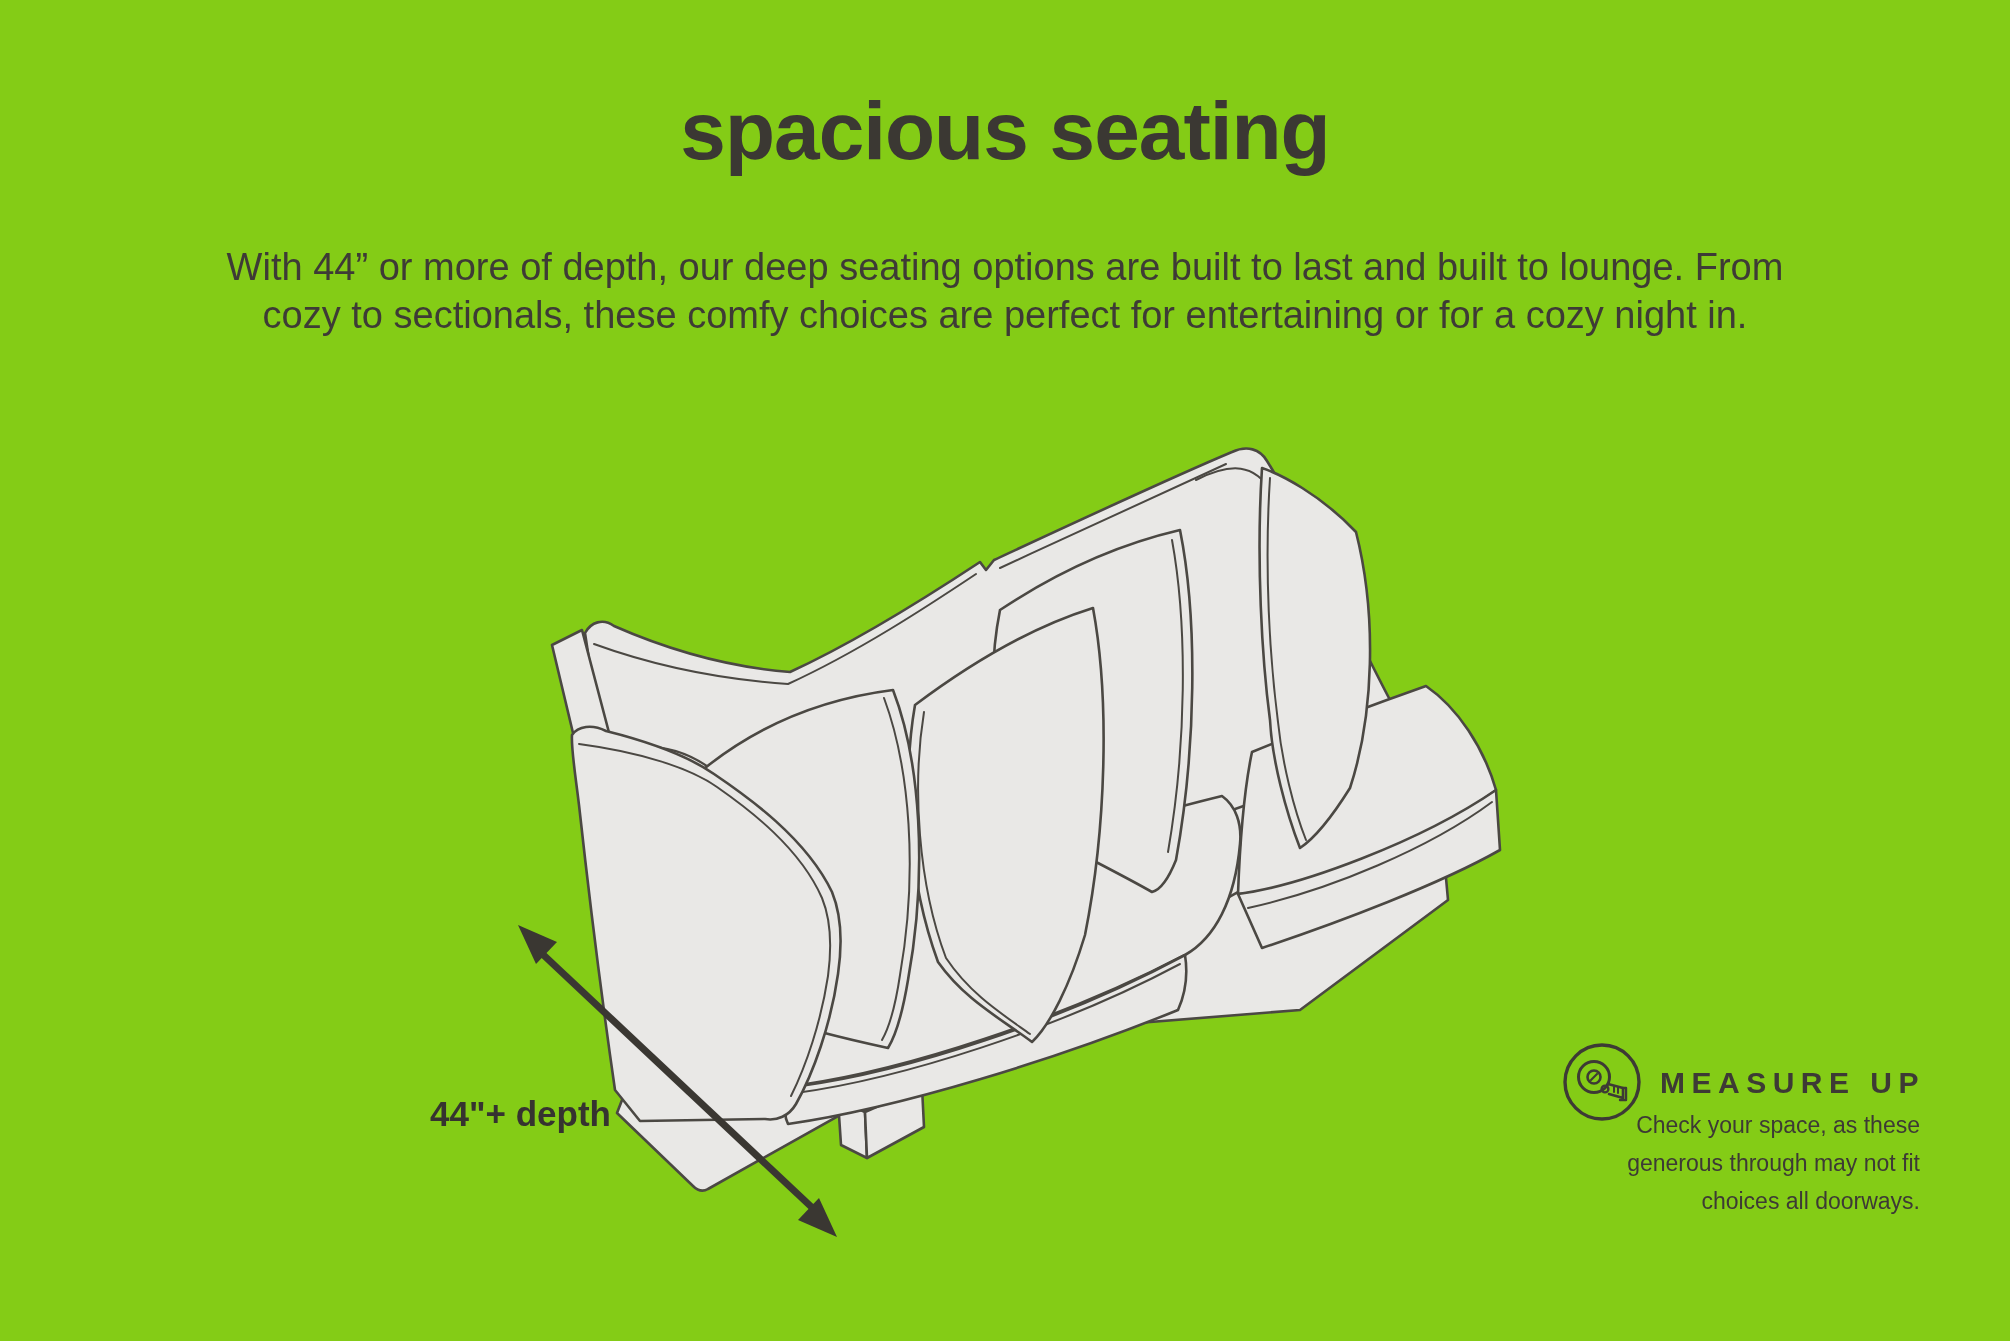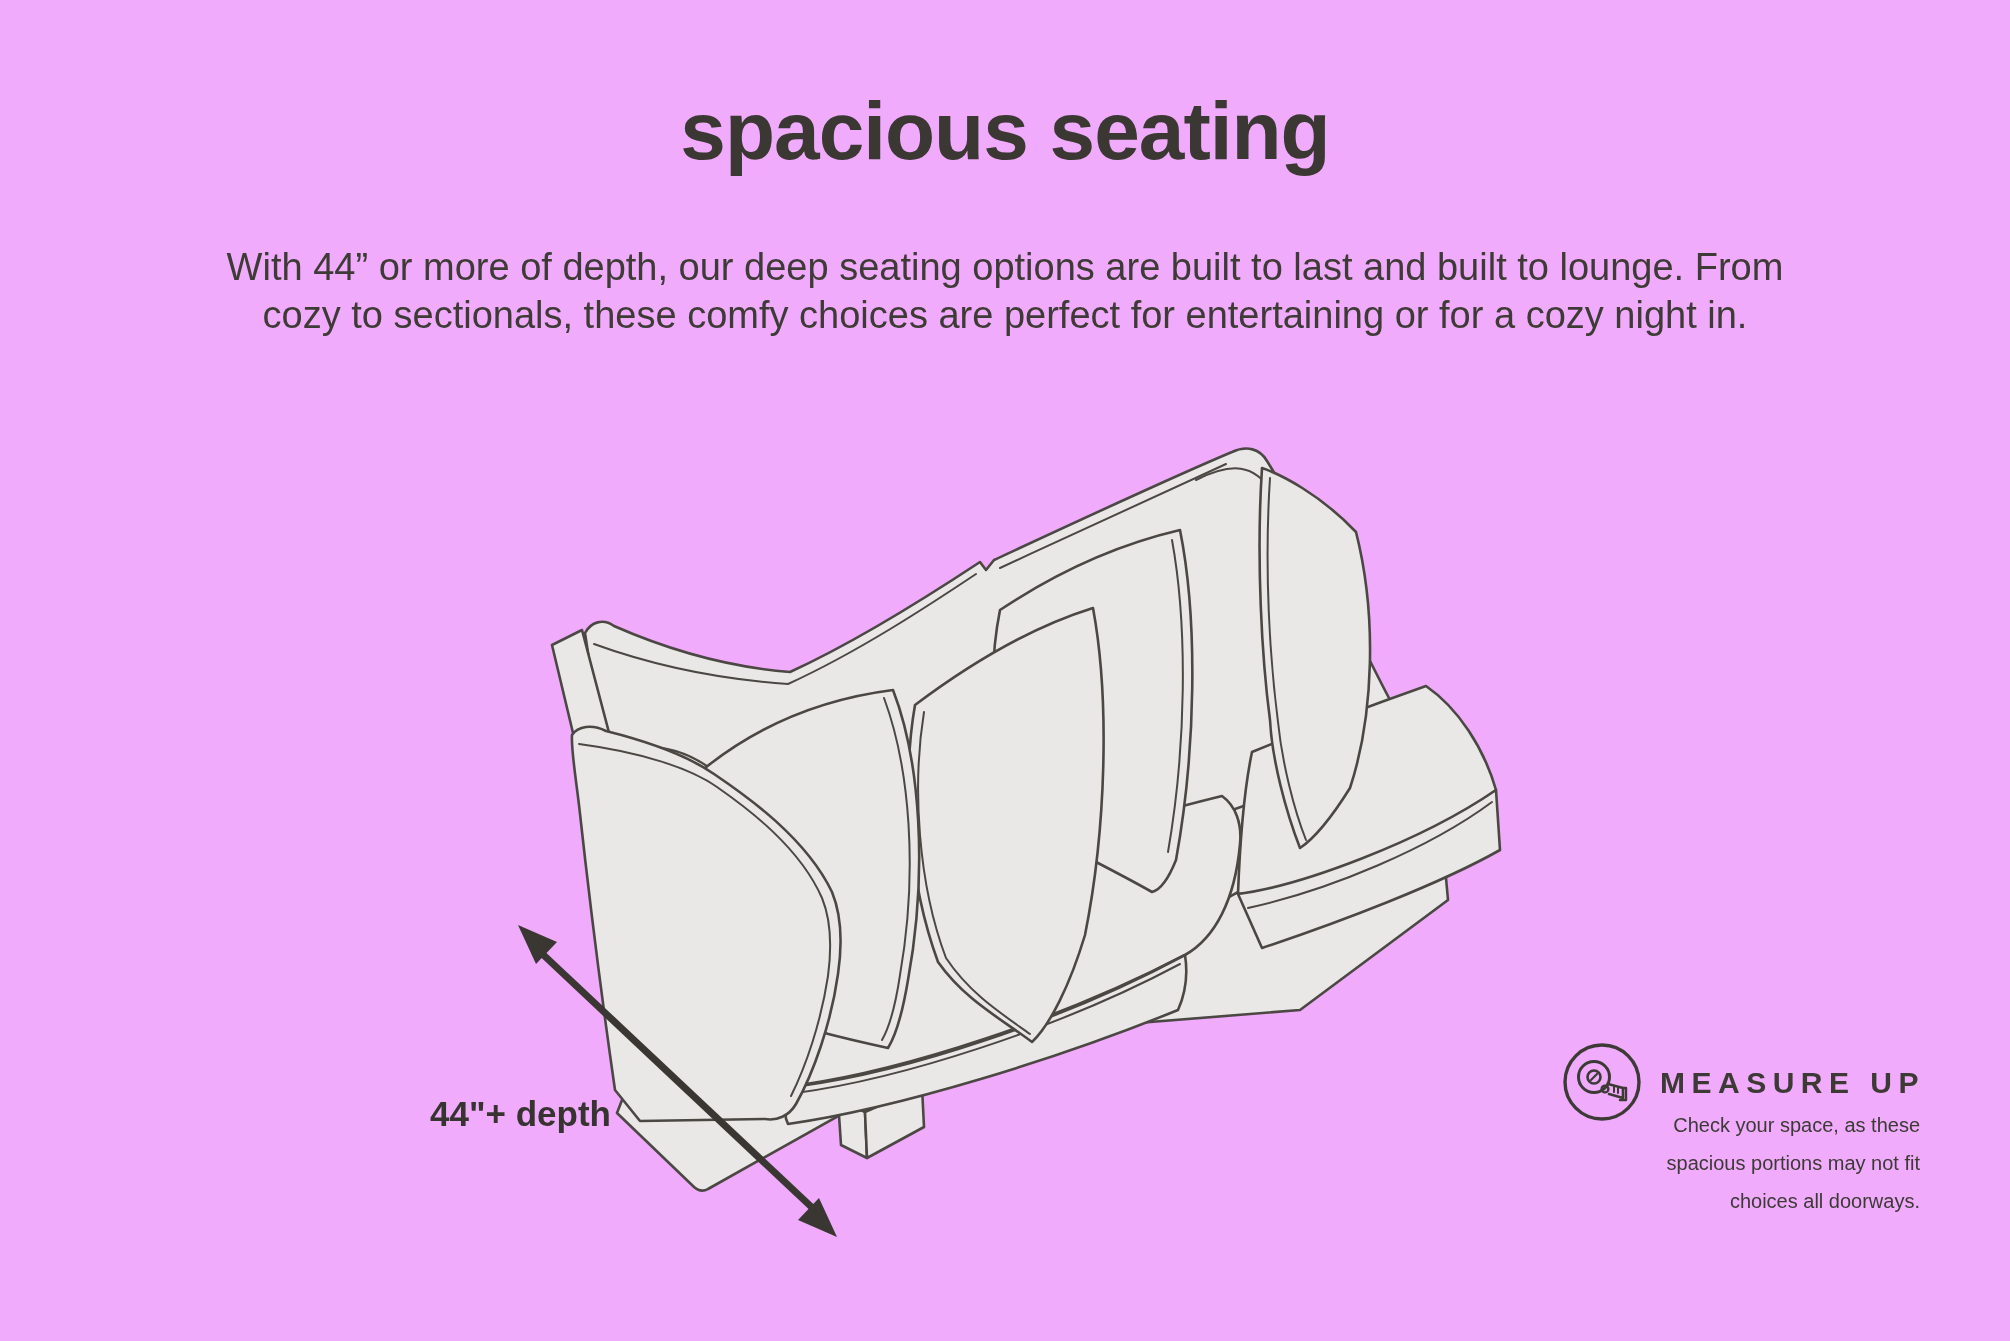--- a/index.html
+++ b/index.html
@@ -1,17 +1,17 @@
 <!DOCTYPE html>
 <html><head>
 <meta charset="utf-8">
 <style>
   html,body{margin:0;padding:0;background:#ffffff;}
   #page{
-    position:relative;width:2010px;height:1341px;background:#f0abfc;overflow:hidden;
+    position:relative;width:2010px;height:1341px;background:#84cc16;overflow:hidden;
     font-family:"Liberation Sans", sans-serif;color:#3a3733;
   }
   #sofa-svg{position:absolute;left:0;top:0;z-index:1;}
   .txt{position:absolute;z-index:2;}
   #page-title{
     left:0;top:84px;width:2010px;text-align:center;
     font-size:82px;font-weight:bold;letter-spacing:-1px;color:#3b3833;
   }
   #subtitle{
     left:105px;top:243px;width:1800px;text-align:center;
@@ -21,21 +21,21 @@
     left:430px;top:1094px;width:260px;
     font-size:35px;font-weight:bold;color:#363330;letter-spacing:0px;
   }
   #measure-heading{
     left:1660px;top:1066px;width:340px;
     font-size:30px;font-weight:bold;letter-spacing:6.5px;color:#3d3a35;
   }
   #measure-icon{position:absolute;left:1560px;top:1040px;z-index:2;}
   #measure-text{
     left:1420px;top:1106px;width:500px;text-align:right;
-    font-size:20px;line-height:38px;color:#3d3a35;
+    font-size:23px;line-height:38px;color:#3d3a35;
   }
   .mline{display:block;}
 </style>
 </head>
 <body>
 
 <div id="page">
 
   <svg id="sofa-svg" width="2010" height="1341" viewBox="0 0 2010 1341">
     <g fill="#e9e8e6" stroke="#4b4843" stroke-width="2.6" stroke-linejoin="round" stroke-linecap="round">
@@ -197,17 +197,17 @@
       <line x1="54" y1="47" x2="54" y2="52" stroke-width="2"></line>
       <line x1="58" y1="48" x2="58" y2="53" stroke-width="2"></line>
       <path d="M63,48 L66,48 L66,60 L60,60" stroke-width="2.4"></path>
     </g>
   </svg>
 
   <div class="txt" id="measure-heading">MEASURE UP</div>
 
   <div class="txt" id="measure-text">
     <span class="mline">Check your space, as these</span>
-    <span class="mline">spacious portions may not fit</span>
+    <span class="mline">generous through may not fit</span>
     <span class="mline">choices all doorways.</span>
   </div>
 
 </div>
 
 </body></html>

